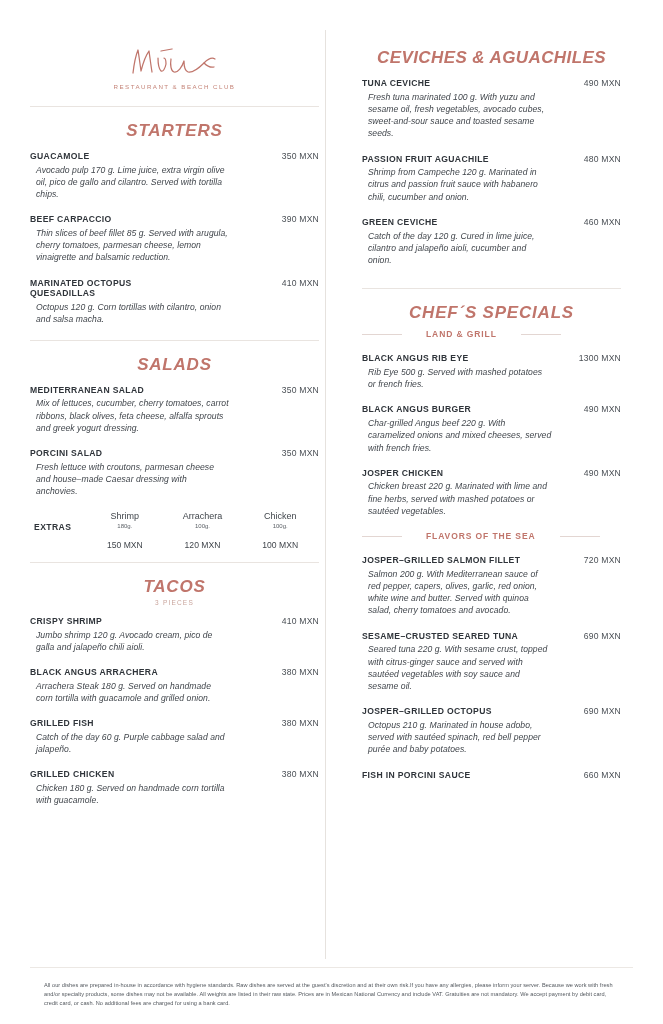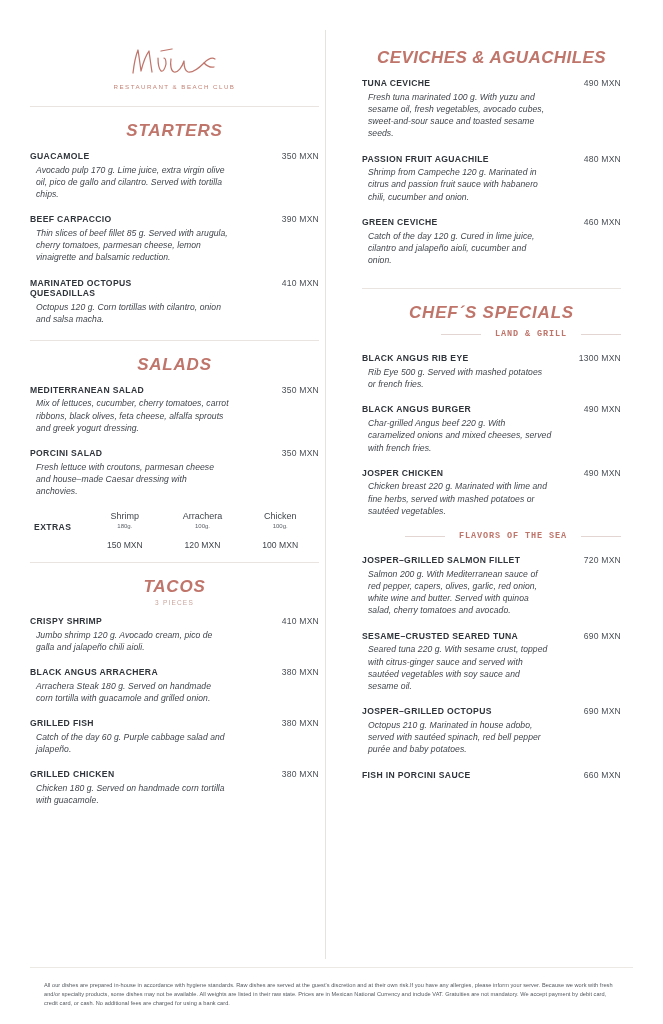--- a/index.html
+++ b/index.html
@@ -91,24 +91,23 @@
     font-size: 6.5px;
     letter-spacing: 1.2px;
     color: #c9a49c;
     margin-top: 2px;
   }
 
   
   .sub-head {
     display: flex;
     align-items: center;
-    justify-content: flex-end;
-    gap: 14px;
+    justify-content: flex-start;
+    gap: 24px;
     margin: 6px 0 14px 0;
-    font-family: Liberation Mono, monospace;
   }
   .sub-head .line {
     height: 1px;
     width: 40px;
     background: #e3d6d2;
   }
   .sub-head .label {
     font-size: 8.5px;
     font-weight: 700;
     letter-spacing: 0.9px;

